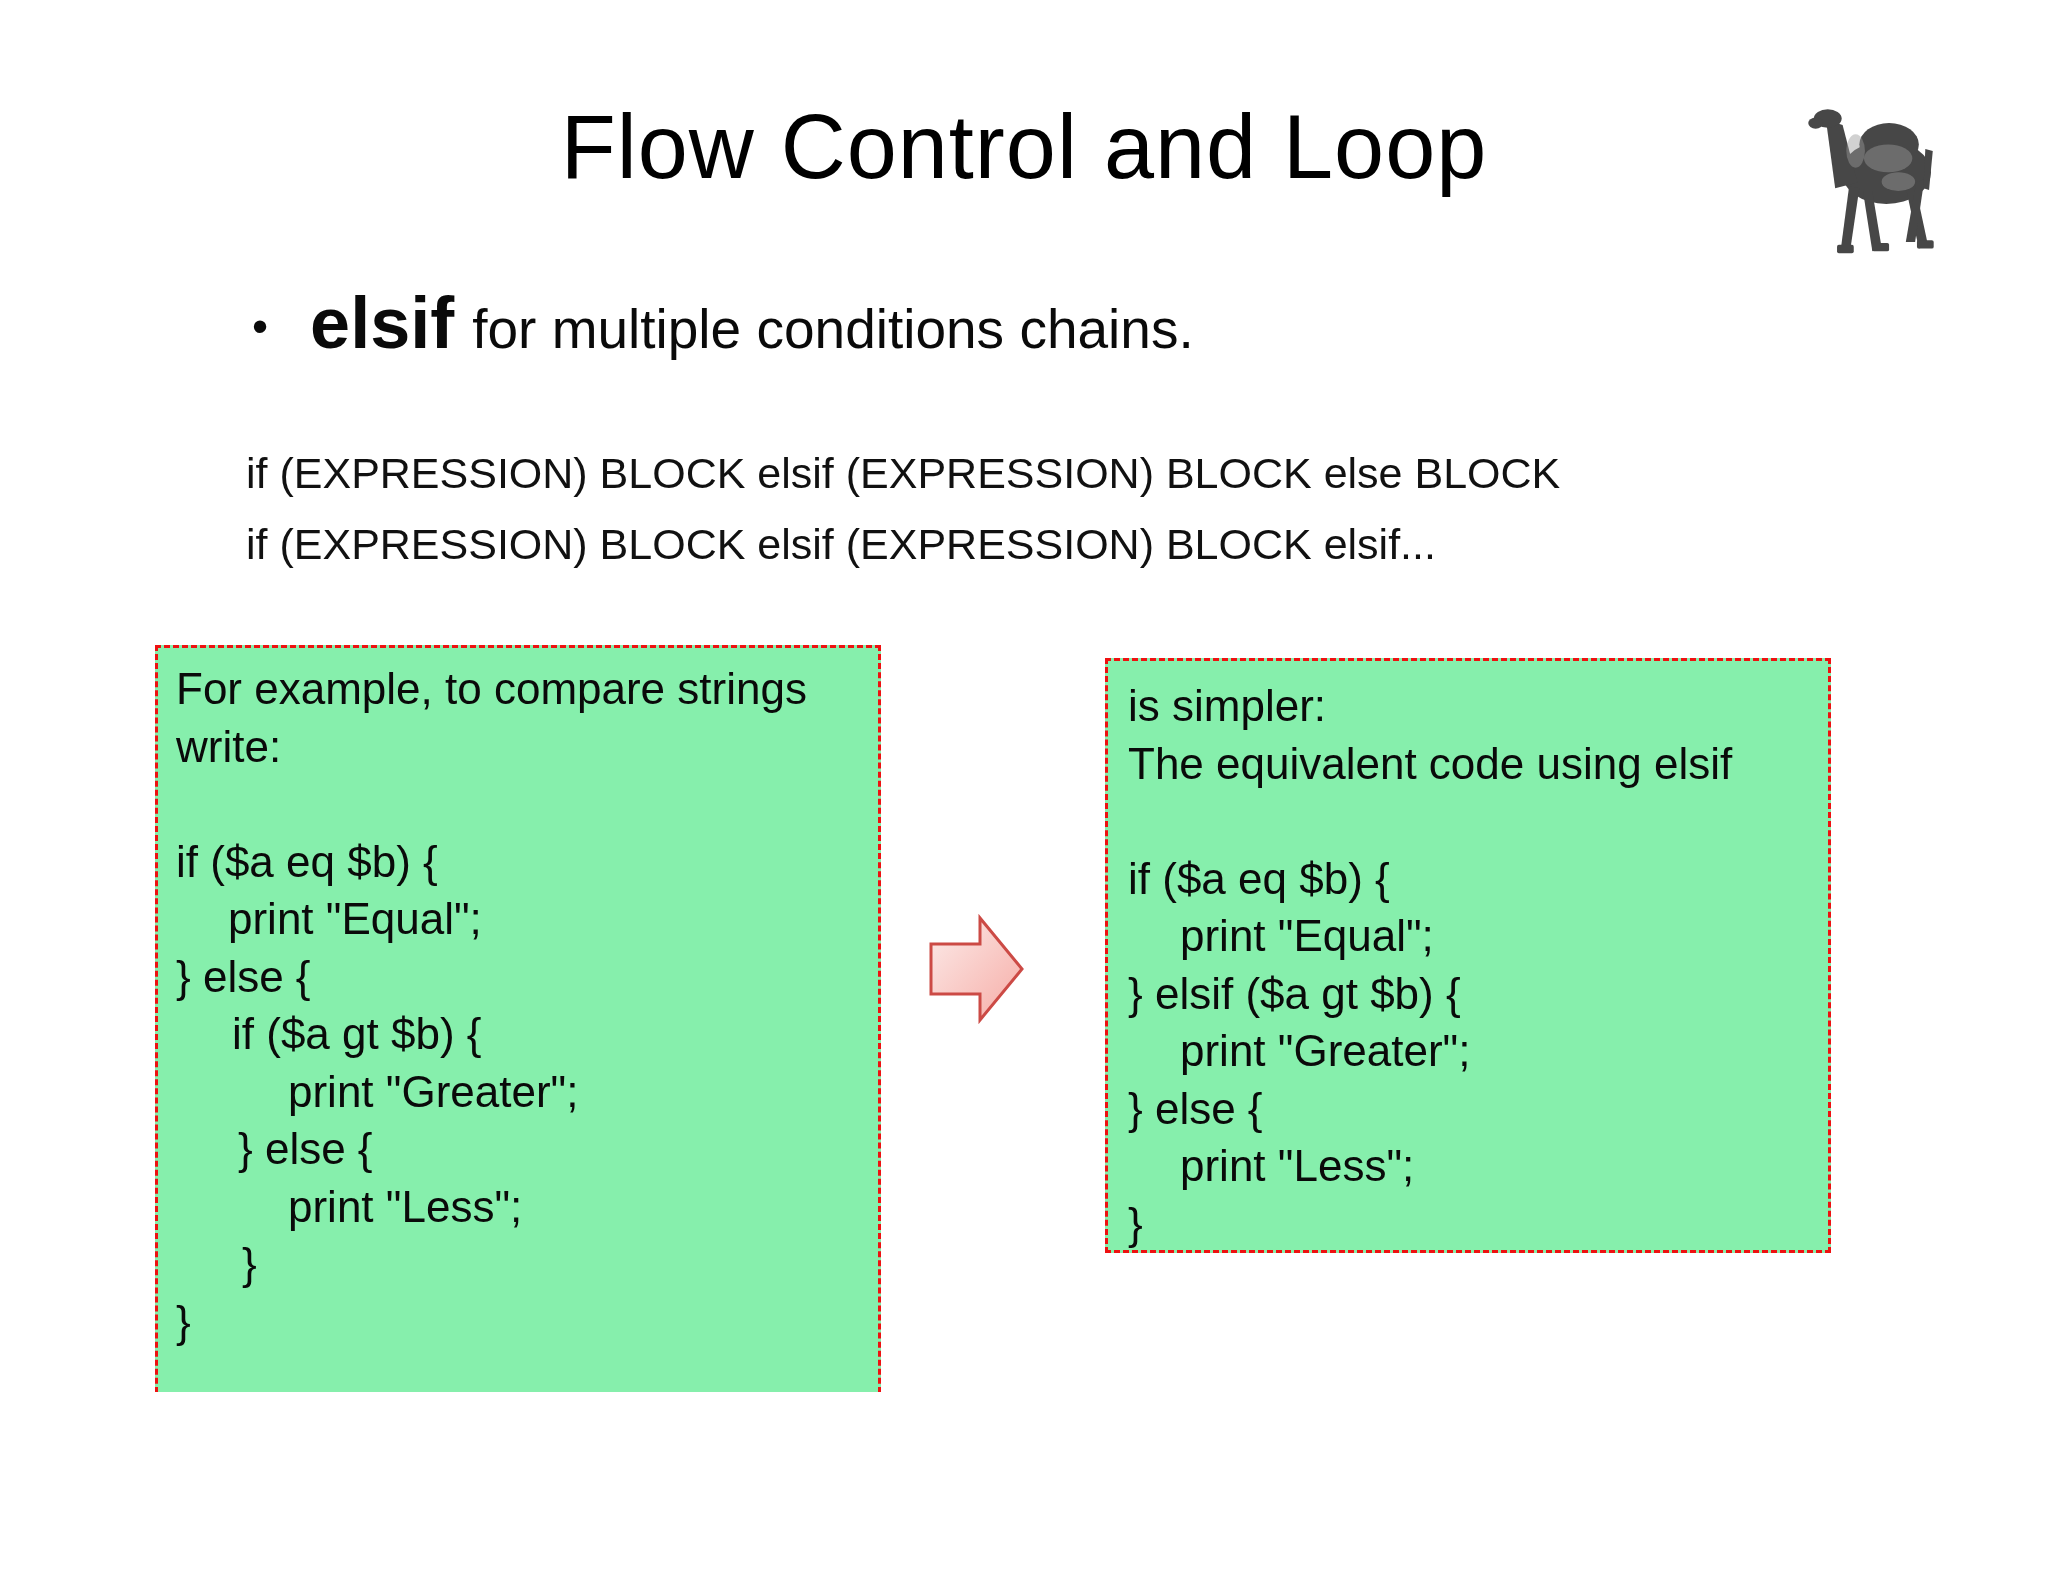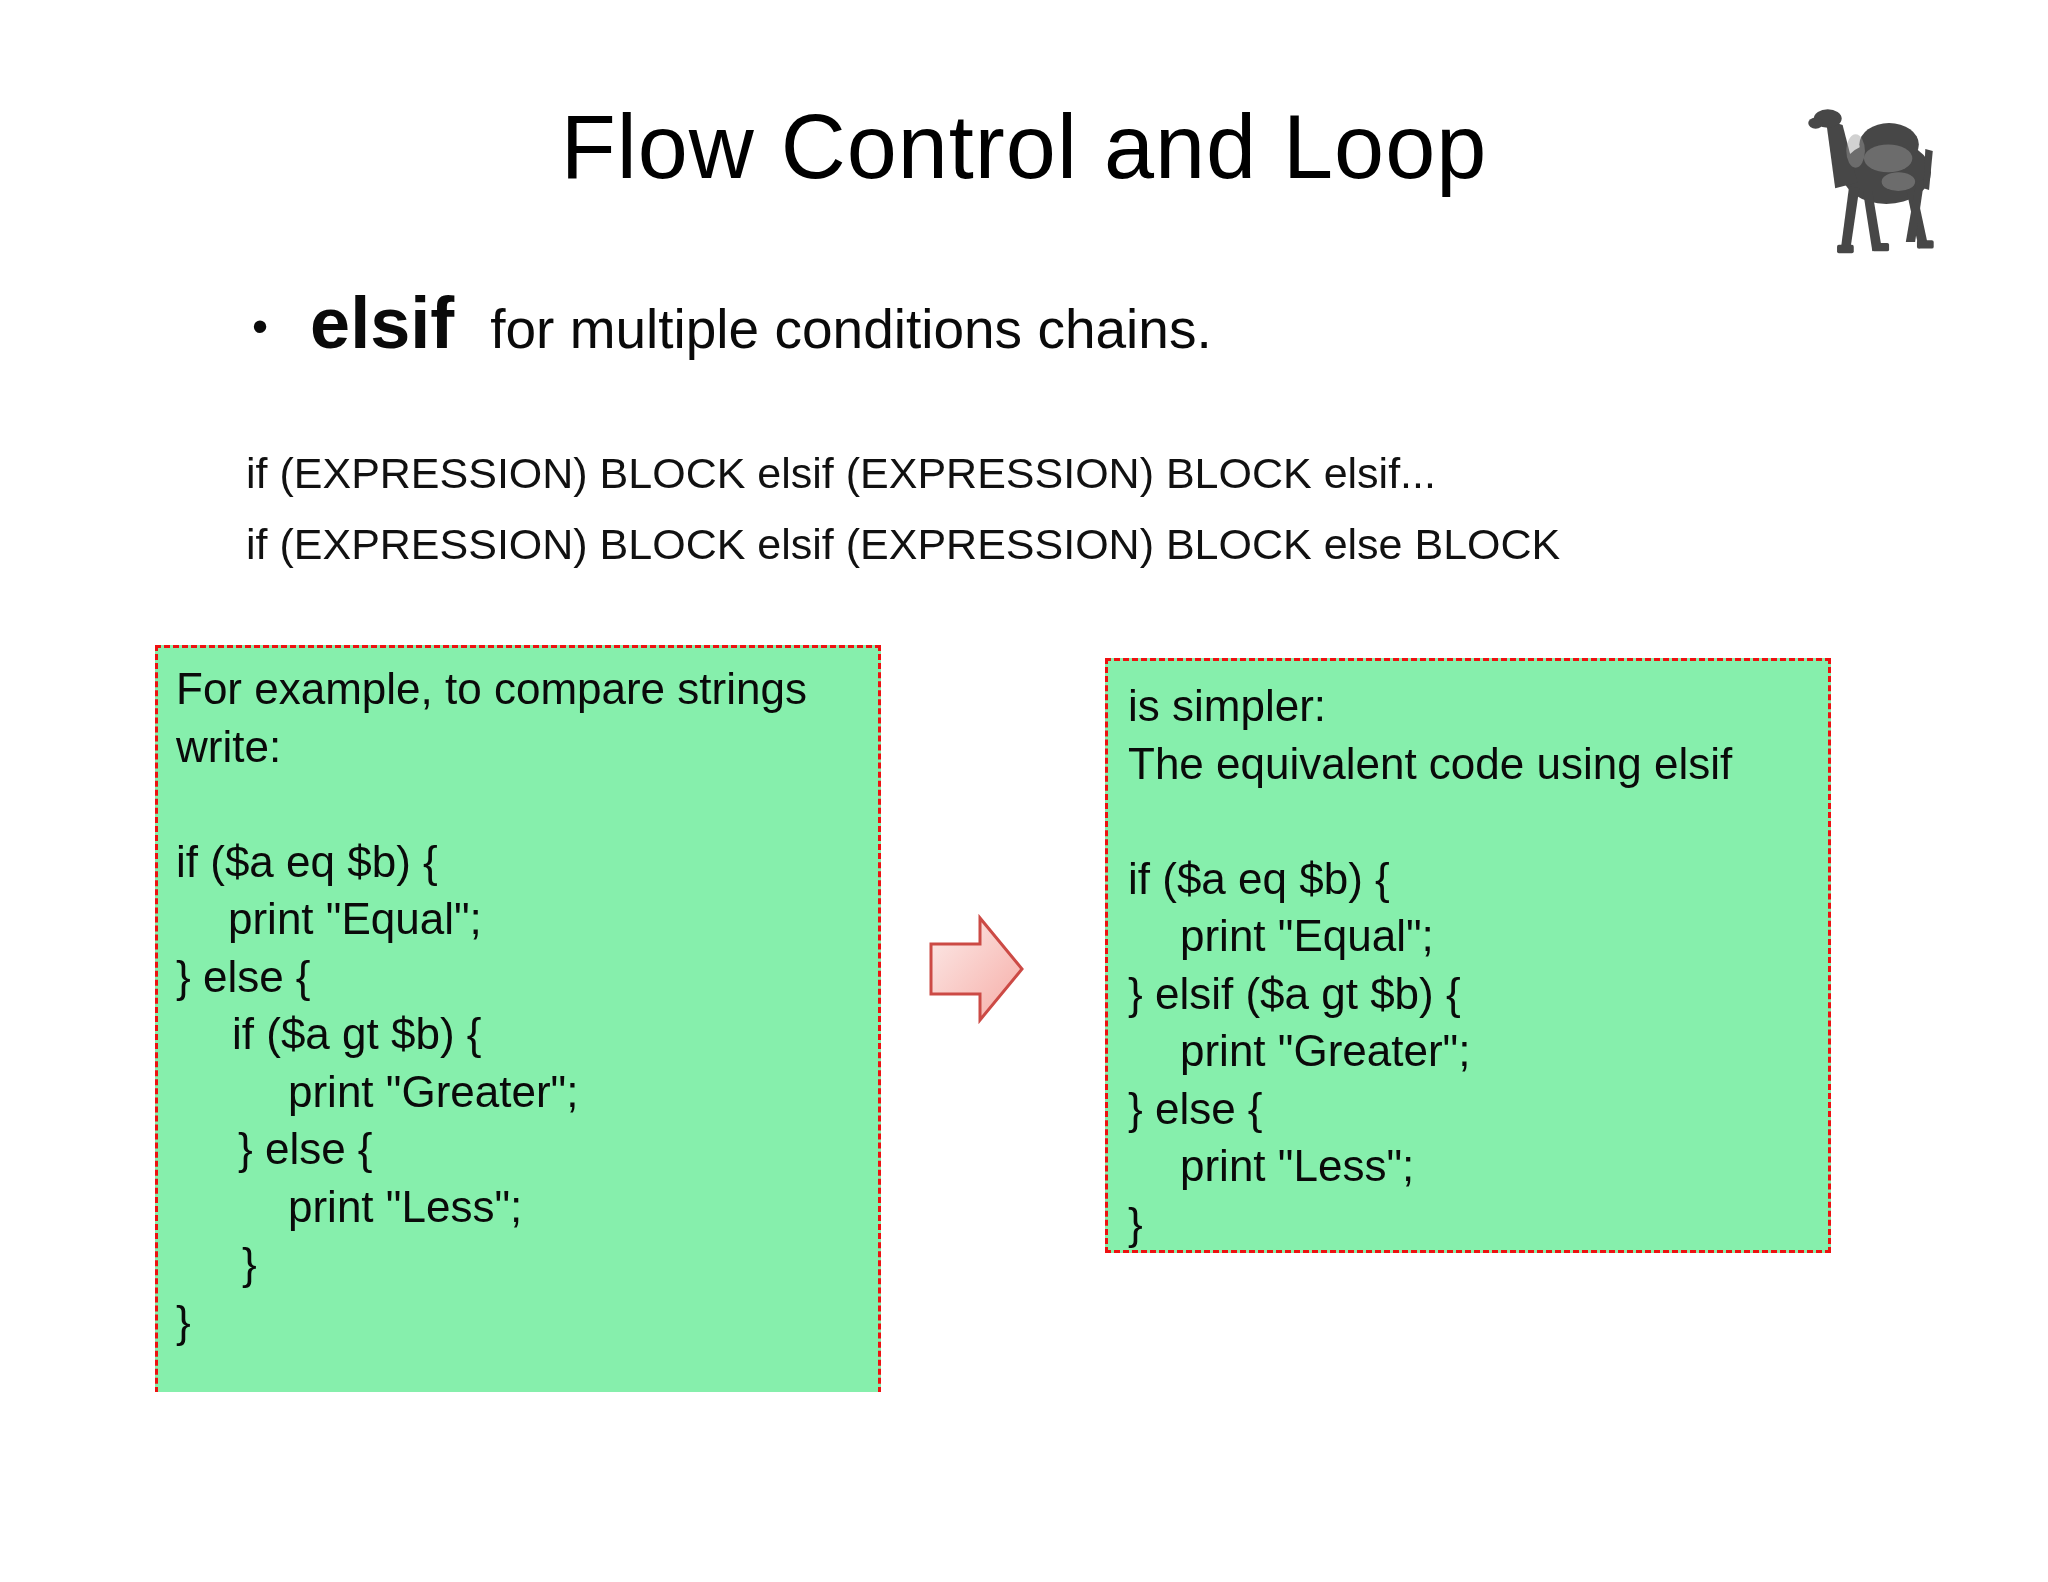--- a/index.html
+++ b/index.html
@@ -19,21 +19,21 @@
   }
   .camel{
     position:absolute;left:1798px;top:92px;width:158px;height:170px;
   }
   .bullet-row{
     position:absolute;left:252px;top:282px;
     display:flex;align-items:baseline;
   }
   .bullet-marker{font-size:46px;margin-right:42px;transform:translateY(-6px);}
   .bullet-keyword{font-size:72px;font-weight:700;margin-right:18px;}
-  .bullet-text{font-size:55px;font-weight:400;margin-left:18px;}
+  .bullet-text{font-size:55px;font-weight:400;}
   .syntax{
     position:absolute;left:246px;top:452px;
     font-size:43px;line-height:1.0;color:#111;
   }
   .syntax-line{margin-bottom:28px;white-space:pre;}
   .example-box{
     position:absolute;
     border:3px dashed var(--box-border,#ee1111);
     box-sizing:border-box;
     background:#86efac;
@@ -90,22 +90,22 @@
     </svg>
   </div>
 
   <div class="bullet-row">
     <span class="bullet-marker">•</span>
     <span class="bullet-keyword">elsif</span>
     <span class="bullet-text">for multiple conditions chains.</span>
   </div>
 
   <div class="syntax">
+      <div class="syntax-line">if (EXPRESSION) BLOCK elsif (EXPRESSION) BLOCK else BLOCK</div>
       <div class="syntax-line">if (EXPRESSION) BLOCK elsif (EXPRESSION) BLOCK elsif...</div>
-      <div class="syntax-line">if (EXPRESSION) BLOCK elsif (EXPRESSION) BLOCK else BLOCK</div>
     </div>
 
   <div class="example-box box-left">
       <div class="box-line">For example, to compare strings</div>
       <div class="box-line">write:</div>
       <div class="box-line"></div>
       <div class="box-line">if ($a eq $b) {</div>
       <div class="box-line" style="padding-left: 52px;">print "Equal";</div>
       <div class="box-line">} else {</div>
       <div class="box-line" style="padding-left: 56px;">if ($a gt $b) {</div>

